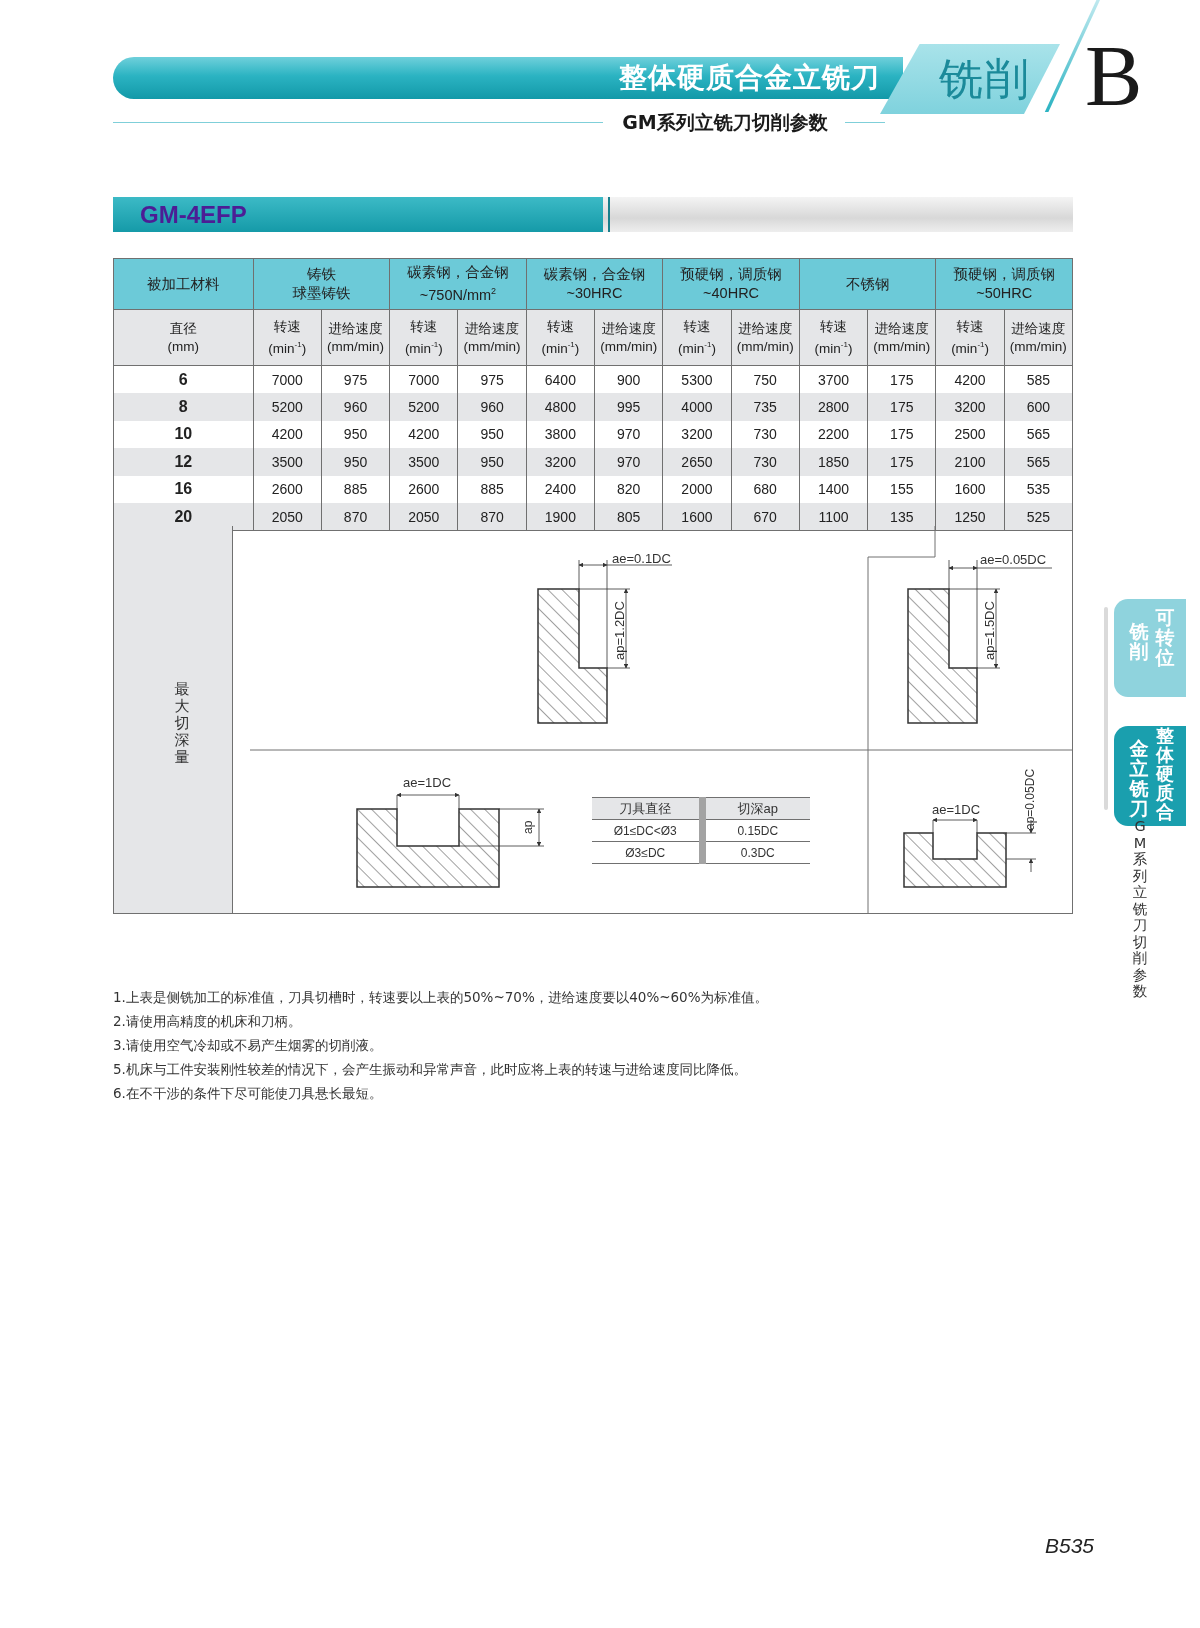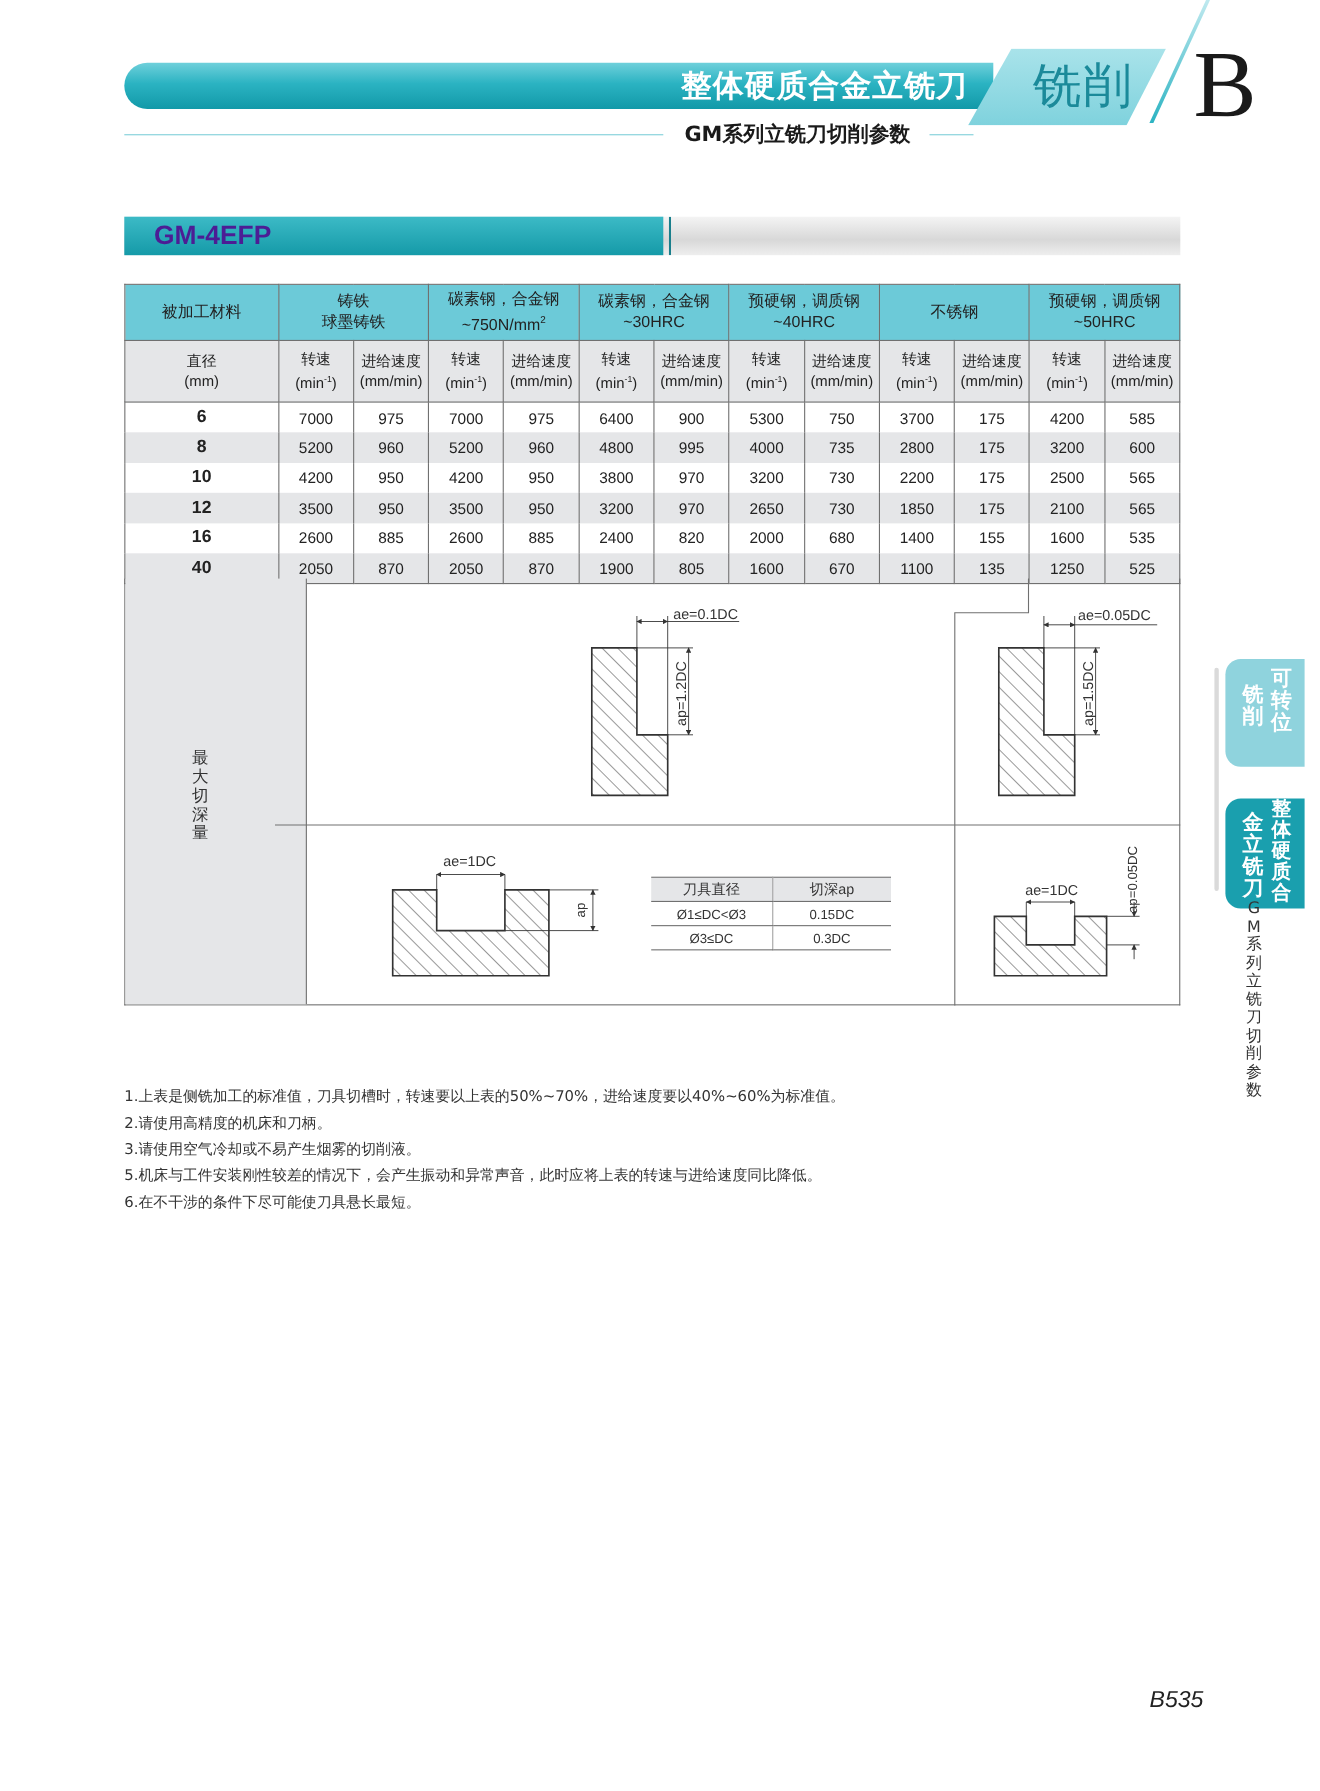--- a/index.html
+++ b/index.html
@@ -78,37 +78,37 @@
   .tbl tbody tr:nth-child(odd) td { background: #ffffff; }
   .tbl tbody td.dia { font-weight: bold; font-size: 16px; }
   .tbl tbody tr:last-child td { border-bottom: 1px solid #707070; }
 
   
   .depth-panel {
     position: absolute; left: 113px; top: 526px; width: 960px; height: 388px;
     border: 1px solid #707070; border-top: none;
   }
   .depth-label-col {
-    position: absolute; left: 0; top: 0; width: 165px; height: 387px;
+    position: absolute; left: 0; top: 0; width: 119px; height: 387px;
     background: #e5e6e8; border-right: 1px solid #707070;
   }
   .depth-label {
     position: absolute; left: 58px; top: 155px; width: 20px;
     font-size: 15px; line-height: 17px; color: #333; text-align: center;
   }
   .depth-svg { position: absolute; left: 0; top: 0; }
 
   
   .mini-tbl {
     position: absolute; left: 592px; top: 797px; width: 218px; border-collapse: collapse;
     font-family: "Liberation Sans", sans-serif; font-size: 12px; color: #333;
   }
   .mini-tbl th { background: #e5e6e8; height: 22px; font-weight: normal; font-size: 13px; border-top: 1px solid #707070; border-bottom: 1px solid #707070; }
   .mini-tbl td { height: 22px; text-align: center; border-bottom: 1px solid #707070; }
-  .mini-tbl th:first-child, .mini-tbl td:first-child { border-right: 1px solid #a3a3a3; width: 110px; }
+  .mini-tbl th:first-child, .mini-tbl td:first-child { border-right: 7px solid #a3a3a3; width: 110px; }
 
   
   .notes { position: absolute; left: 113px; top: 937px; width: 840px; font-size: 13.5px; line-height: 24px; color: #333; margin-top: 48px; }
   .notes li { list-style: none; }
 
   
   .side-line { position: absolute; left: 1104px; top: 607px; width: 4px; height: 203px; background: #dadada; border-radius: 2px; }
   .side-tab1 {
     position: absolute; left: 1114px; top: 599px; width: 72px; height: 98px;
     background: #8fd3dd; border-radius: 14px 0 0 14px;
@@ -257,21 +257,21 @@
         <td>2400</td>
         <td>820</td>
         <td>2000</td>
         <td>680</td>
         <td>1400</td>
         <td>155</td>
         <td>1600</td>
         <td>535</td>
       </tr>
       <tr>
-        <td class="dia">40</td>
+        <td class="dia">20</td>
         <td>2050</td>
         <td>870</td>
         <td>2050</td>
         <td>870</td>
         <td>1900</td>
         <td>805</td>
         <td>1600</td>
         <td>670</td>
         <td>1100</td>
         <td>135</td>

